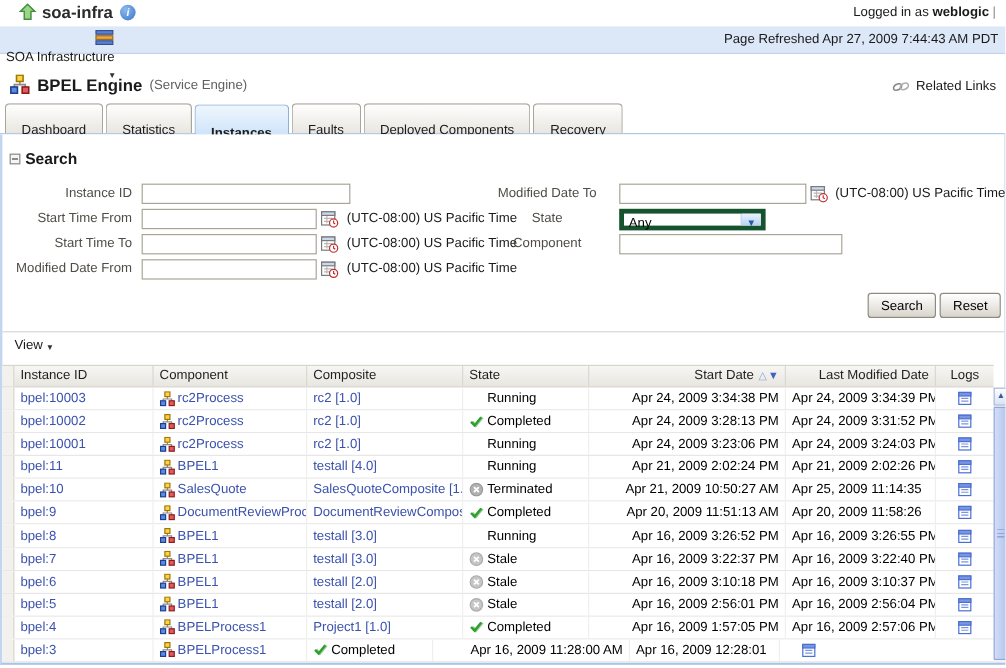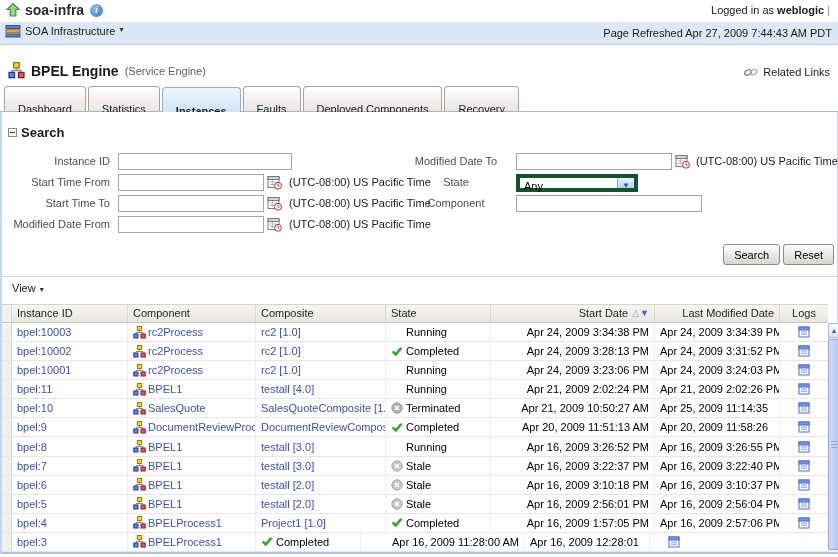--- a/index.html
+++ b/index.html
@@ -2,29 +2,29 @@
 <html><head>
 <meta charset="utf-8">
 <style>
   * { margin:0; padding:0; box-sizing:border-box; }
   html,body { width:838px; height:557px; background:#fff; }
   body { font-family:"Liberation Sans", sans-serif; font-size:11px; color:#000; }
   .screen { position:relative; width:838px; height:557px; overflow:hidden; background:#fff; }
 
   
   .topbar { position:absolute; top:0; left:0; right:0; height:22px; background:#fff; }
-  .brand { position:absolute; left:5px; top:2px; display:flex; align-items:center; gap:4px; }
+  .brand { position:absolute; left:15px; top:2px; display:flex; align-items:center; gap:4px; }
   .brand-name { font-size:14px; font-weight:bold; color:#2b2b2b; }
   .info-badge { width:13px; height:13px; border-radius:50%; background:radial-gradient(circle at 35% 30%, #8cbaf0, #3a74c8); color:#fff; font-weight:bold; font-style:italic; font-size:9px; text-align:center; line-height:13px; margin-left:2px; }
   .login { position:absolute; right:8px; top:4px; color:#1a1a1a; }
   .login b { font-weight:bold; }
   .login .sep { color:#8a8a8a; padding-left:3px; }
 
   .ctxbar { position:absolute; top:22px; left:0; right:0; height:23px; background:#dce8f8; border-bottom:1px solid #c2d4ec; }
-  .ctx-left { position:absolute; left:5px; top:3px; display:flex; align-items:flex-start; gap:4px; color:#1a1a1a; }
+  .ctx-left { position:absolute; left:5px; top:3px; display:flex; align-items:flex-end; gap:4px; color:#1a1a1a;flex-direction:column; }
   .caret { font-size:8px; color:#333; }
   .refreshed { position:absolute; right:6px; top:5px; color:#1a1a1a; }
 
   .breadcrumb { position:absolute; top:47px; left:6px; }
   .lnk { color:#3b52ad; text-decoration:none; cursor:pointer; }
   .crumb-cur { color:#1a1a1a; }
 
   .titlebar { position:absolute; top:62px; left:8px; right:8px; height:22px; }
   .title-main { position:absolute; left:0; top:0; display:flex; align-items:center; gap:6px; }
   .title-name { font-size:14px; font-weight:bold; color:#1a1a1a; }

